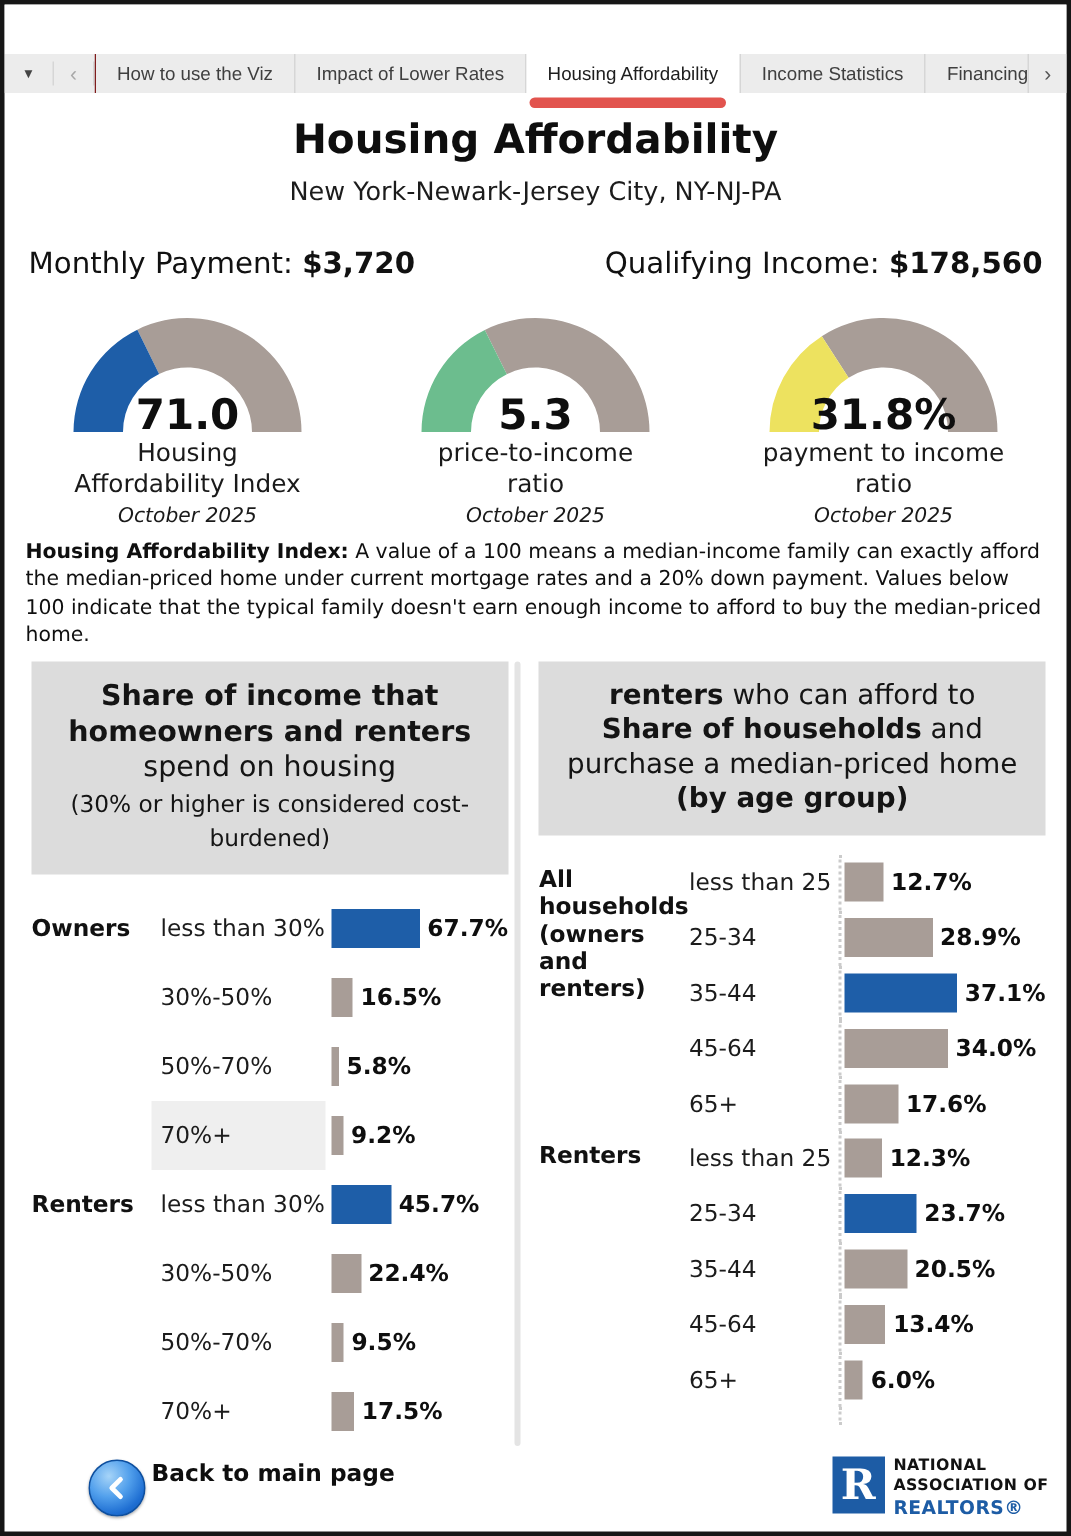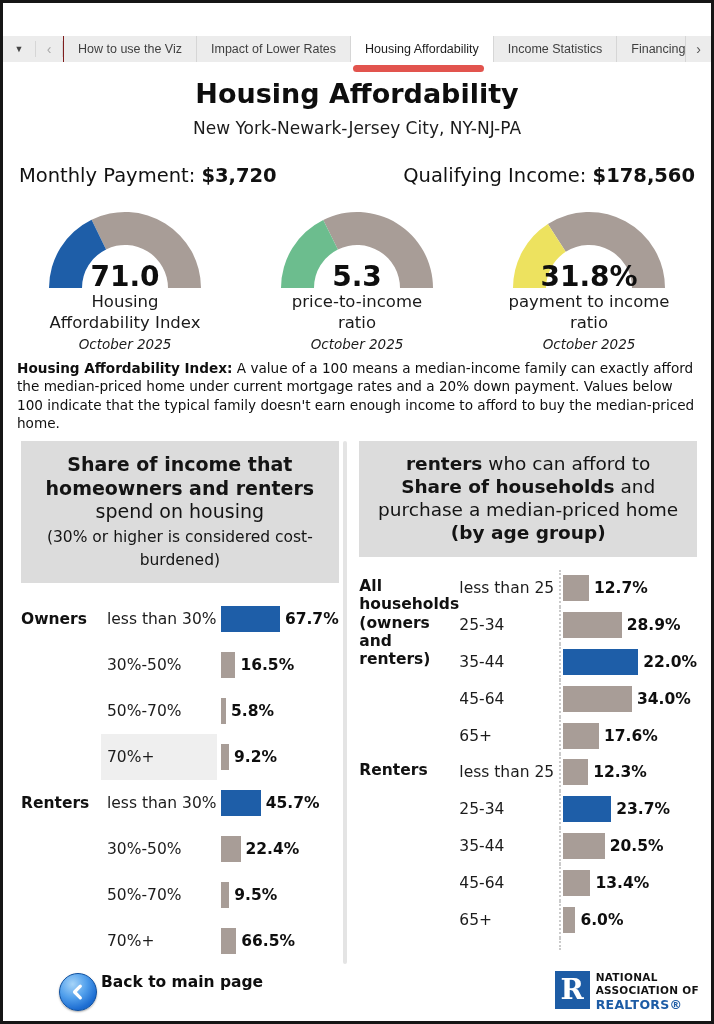--- a/index.html
+++ b/index.html
@@ -237,21 +237,21 @@
             <div class="lbararea">
               <div class="hbar" style="width: 8.3px;"></div>
               <span class="val">9.5%</span>
             </div>
           </div>
           <div class="lrow">
             <div class="lgroup"></div>
             <div class="llabel">70%+</div>
             <div class="lbararea">
               <div class="hbar" style="width: 15.2px;"></div>
-              <span class="val">66.5%</span>
+              <span class="val">17.5%</span>
             </div>
           </div>
         </div>
     </div>
     <div class="panel-divider"></div>
     <div class="right-panel">
       <div class="panel-header" id="right-panel-title">
           <div class="pt-line"><span class="b">renters</span><span> who can afford to</span></div>
           <div class="pt-line"><span class="b">Share of households</span><span> and</span></div>
           <div class="pt-line"><span>purchase a median-priced home</span></div>
@@ -272,21 +272,21 @@
             <div class="rbararea">
               <div class="rbar" style="width: 58.4px;"></div>
               <span class="val">28.9%</span>
             </div>
           </div>
           <div class="rrow">
             <div class="rgroup"></div>
             <div class="rlabel">35-44</div>
             <div class="rbararea">
               <div class="rbar blue" style="width: 74.9px;"></div>
-              <span class="val">22.0%</span>
+              <span class="val">37.1%</span>
             </div>
           </div>
           <div class="rrow">
             <div class="rgroup"></div>
             <div class="rlabel">45-64</div>
             <div class="rbararea">
               <div class="rbar" style="width: 68.7px;"></div>
               <span class="val">34.0%</span>
             </div>
           </div>

